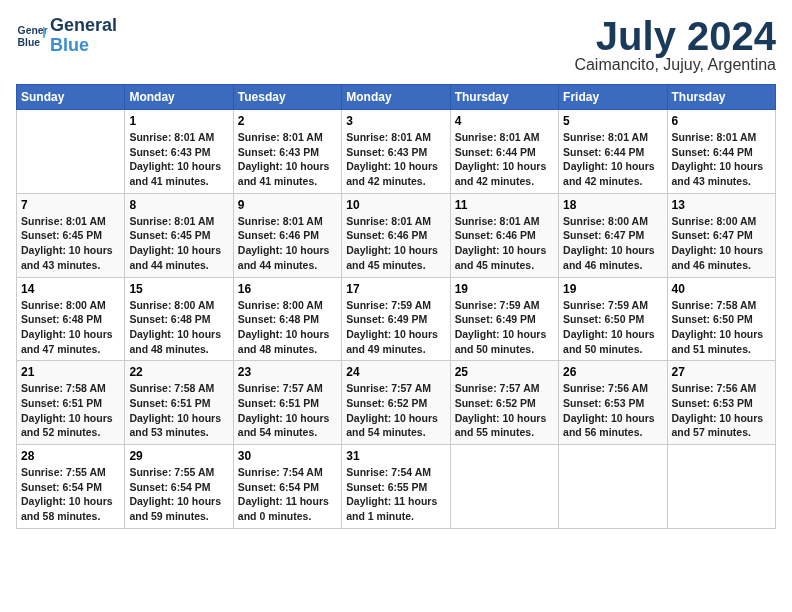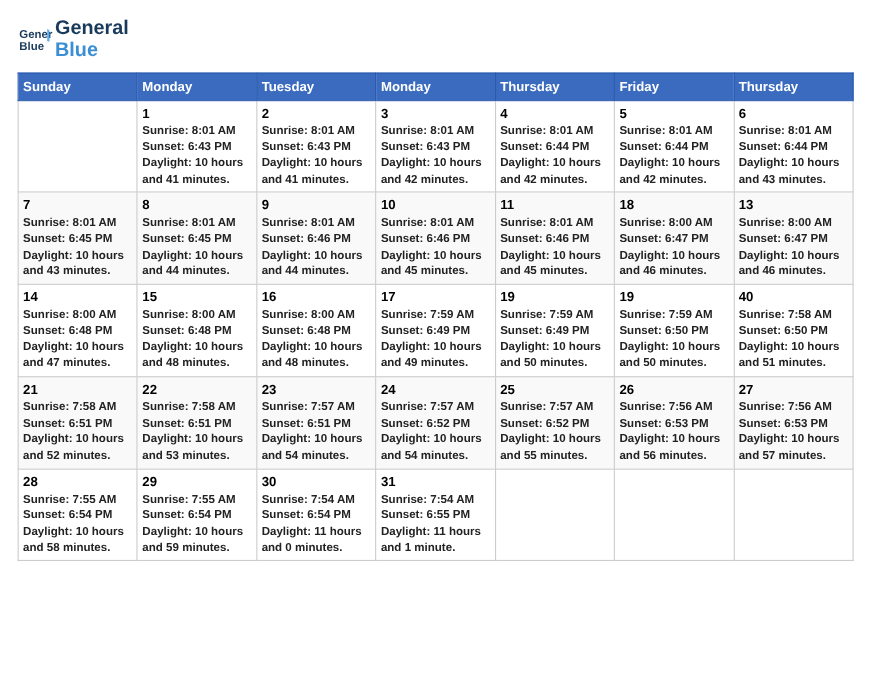--- a/index.html
+++ b/index.html
@@ -89,20 +89,22 @@
       <text x="2" y="32" font-size="13" font-weight="bold" fill="#1a3a5c" font-family="Arial">Blue</text>
       <polygon points="34,8 40,14 36,10 36,22 34,22" fill="#3a8fd4"></polygon>
       <polygon points="38,8 44,14 40,10 40,22 38,22" fill="#5ab0f0" transform="translate(-4,0)"></polygon>
     </svg>
     <div style="display:flex;flex-direction:column;line-height:1.1;">
       <span style="font-size:18px;font-weight:bold;color:#1a3a5c;">General</span>
       <span style="font-size:18px;font-weight:bold;color:#3a8fd4;">Blue</span>
     </div>
   </div>
   <div class="title-block">
+    <div class="month-title">July 2024</div>
+    <div class="subtitle">Caimancito, Jujuy, Argentina</div>
   </div>
 </div>
 
 <table>
   <thead>
     <tr>
     <th>Sunday</th>
         <th>Monday</th>
         <th>Tuesday</th>
         <th>Monday</th>

